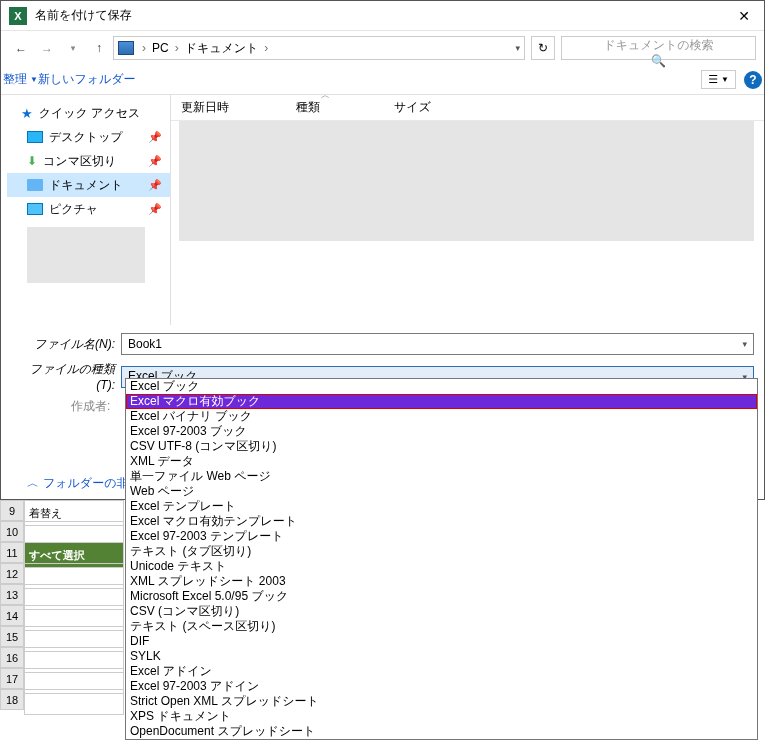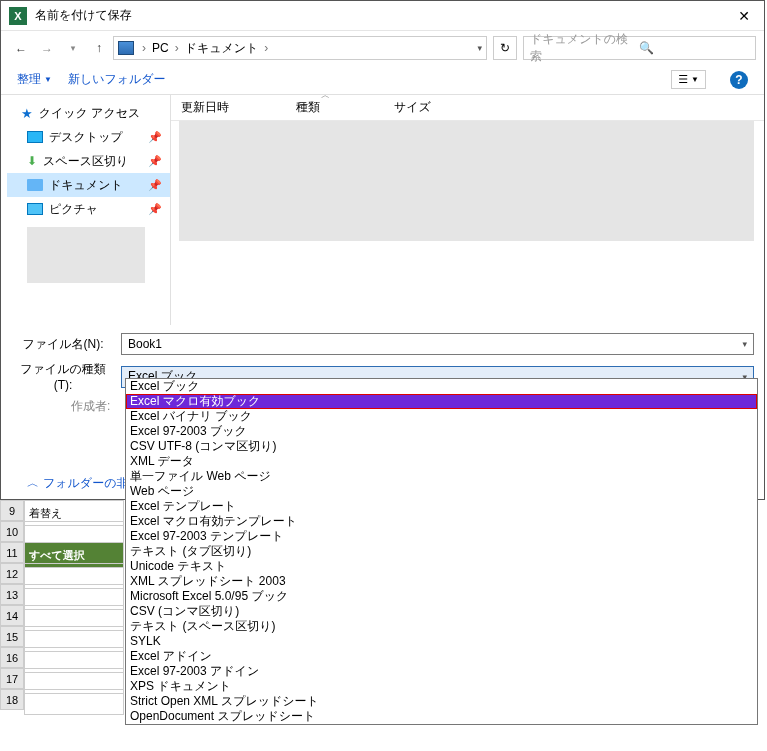--- a/index.html
+++ b/index.html
@@ -13,24 +13,24 @@
 .titlebar .close { font-size: 14px; padding: 2px 6px; cursor: default; }
 
 .navbar { height: 34px; display: flex; align-items: center; padding: 0 8px; gap: 2px; }
 .nav-btn { width: 24px; height: 24px; display: flex; align-items: center; justify-content: center; color: #888; }
 .nav-btn.active { color: #333; }
 .address-bar { flex: 1; display: flex; align-items: center; border: 1px solid #ccc; height: 24px; padding: 0 4px; margin-right: 4px; }
 .address-bar .pc-icon { width: 16px; height: 14px; background: linear-gradient(#4a90d9,#2e6db3); border: 1px solid #1e4a7a; margin-right: 6px; }
 .crumb { padding: 0 4px; }
 .crumb-sep { color: #777; padding: 0 2px; }
 .refresh-btn { width: 24px; height: 24px; border: 1px solid #ccc; display: flex; align-items: center; justify-content: center; }
-.search-box { width: 233px; height: 24px; border: 1px solid #ccc; margin-left: 4px; display: flex; align-items: center; padding: 0 6px; color: #999; }
+.search-box { width: 195px; height: 24px; border: 1px solid #ccc; margin-left: 4px; display: flex; align-items: center; padding: 0 6px; color: #999; flex-direction: column; }
 .search-box span { flex: 1; }
 
-.toolbar { height: 30px; display: flex; align-items: center; padding: 0 16px; gap: 16px; border-bottom: 1px solid #e0e0e0; }
+.toolbar { height: 30px; display: flex; align-items: center; padding: 0 2px; border-bottom: 1px solid #e0e0e0; }
 .toolbar .tool-item { color: #15c; display: flex; align-items: center; gap: 3px; }
 .toolbar .spacer { flex: 1; }
 .view-btn { border: 1px solid #ccc; padding: 2px 6px; display: flex; align-items: center; gap: 3px; font-size: 11px; }
 .help-btn { width: 18px; height: 18px; border-radius: 50%; background: #0f6cbd; color: #fff; display: flex; align-items: center; justify-content: center; font-weight: bold; font-size: 12px; margin-left: 8px; }
 
 .body-area { display: flex; height: 230px; }
 .sidebar { width: 170px; border-right: 1px solid #e0e0e0; padding: 6px 0; }
 .sidebar-inner { padding-left: 6px; }
 .side-item { display: flex; align-items: center; height: 24px; padding-left: 20px; gap: 6px; }
 .side-item.quick { padding-left: 14px; }
@@ -48,21 +48,21 @@
 .col { padding: 0 10px; border-right: 1px solid transparent; }
 .col.name { flex: 1; }
 .col.date { width: 115px; }
 .col.type { width: 98px; }
 .col.size { width: 78px; }
 .sort-ind { text-align: center; color: #888; font-size: 9px; position: absolute; left: 320px; top: 88px; }
 .list-body { background: #e5e5e5; height: 120px; margin: 0 10px 0 8px; }
 
 .footer { padding: 8px 10px; }
 .field-row { display: flex; align-items: center; margin-bottom: 6px; }
-.field-label { width: 110px; text-align: center; padding-right: 6px; }
+.field-label { width: 110px; text-align: right; padding-right: 6px; font-style: italic; }
 .field-input { flex: 1; height: 22px; border: 1px solid #7a7a7a; padding: 0 6px; display: flex; align-items: center; justify-content: space-between; background: #fff; gap: 16px; }
 .field-input.combo { background: #e3edf9; border: 1px solid #2e6db3; }
 .dd-arrow { color: #555; font-size: 9px; }
 
 .author-row { display: flex; align-items: center; padding-left: 60px; color: #888; margin-top: 4px; }
 
 .bottom-row { display: flex; align-items: center; margin-top: 60px; padding-left: 16px; color: #15c; gap: 4px; }
 
 
 .dropdown-list { position: absolute; left: 125px; top: 378px; width: 633px; background: #fff; border: 1px solid #767676; z-index: 100; }
@@ -170,21 +170,21 @@
           <span class="star-icon">★</span>
           <span>クイック アクセス</span>
         </div>
         <div class="side-item">
           <span class="desk-ic"></span>
           <span>デスクトップ</span>
           <span class="pin">📌</span>
         </div>
         <div class="side-item">
           <span class="down-ic">⬇</span>
-          <span>スペース区切り</span>
+          <span>コンマ区切り</span>
           <span class="pin">📌</span>
         </div>
         <div class="side-item selected">
           <span class="folder-ic"></span>
           <span>ドキュメント</span>
           <span class="pin">📌</span>
         </div>
         <div class="side-item">
           <span class="pic-ic"></span>
           <span>ピクチャ</span>
@@ -241,19 +241,20 @@
     <div class="dd-item">Web ページ</div>
     <div class="dd-item">Excel テンプレート</div>
     <div class="dd-item">Excel マクロ有効テンプレート</div>
     <div class="dd-item">Excel 97-2003 テンプレート</div>
     <div class="dd-item">テキスト (タブ区切り)</div>
     <div class="dd-item">Unicode テキスト</div>
     <div class="dd-item">XML スプレッドシート 2003</div>
     <div class="dd-item">Microsoft Excel 5.0/95 ブック</div>
     <div class="dd-item">CSV (コンマ区切り)</div>
     <div class="dd-item">テキスト (スペース区切り)</div>
+    <div class="dd-item">DIF</div>
     <div class="dd-item">SYLK</div>
     <div class="dd-item">Excel アドイン</div>
     <div class="dd-item">Excel 97-2003 アドイン</div>
+    <div class="dd-item">Strict Open XML スプレッドシート</div>
     <div class="dd-item">XPS ドキュメント</div>
-    <div class="dd-item">Strict Open XML スプレッドシート</div>
     <div class="dd-item">OpenDocument スプレッドシート</div>
   </div>
 
 </body></html>

